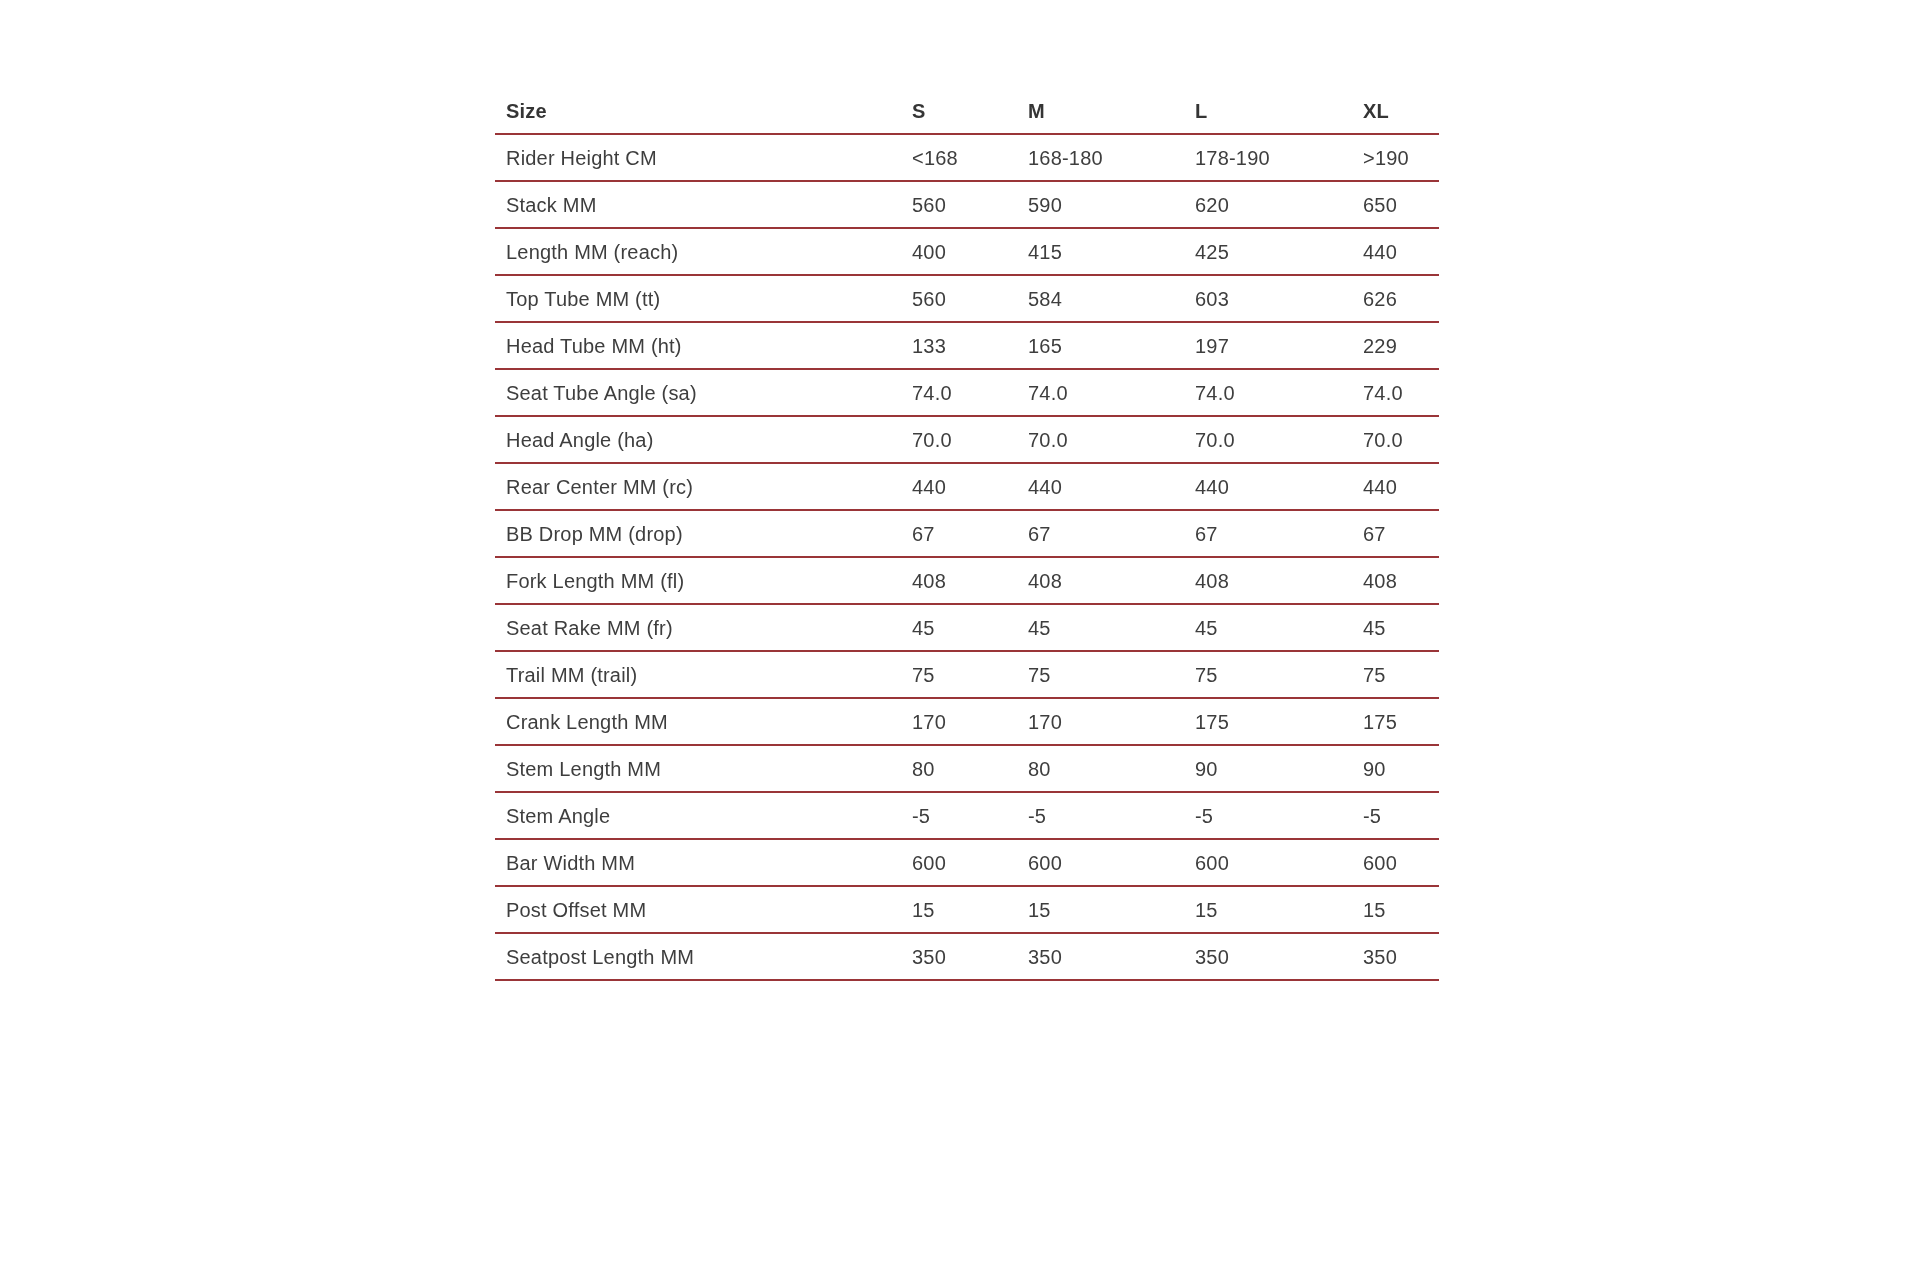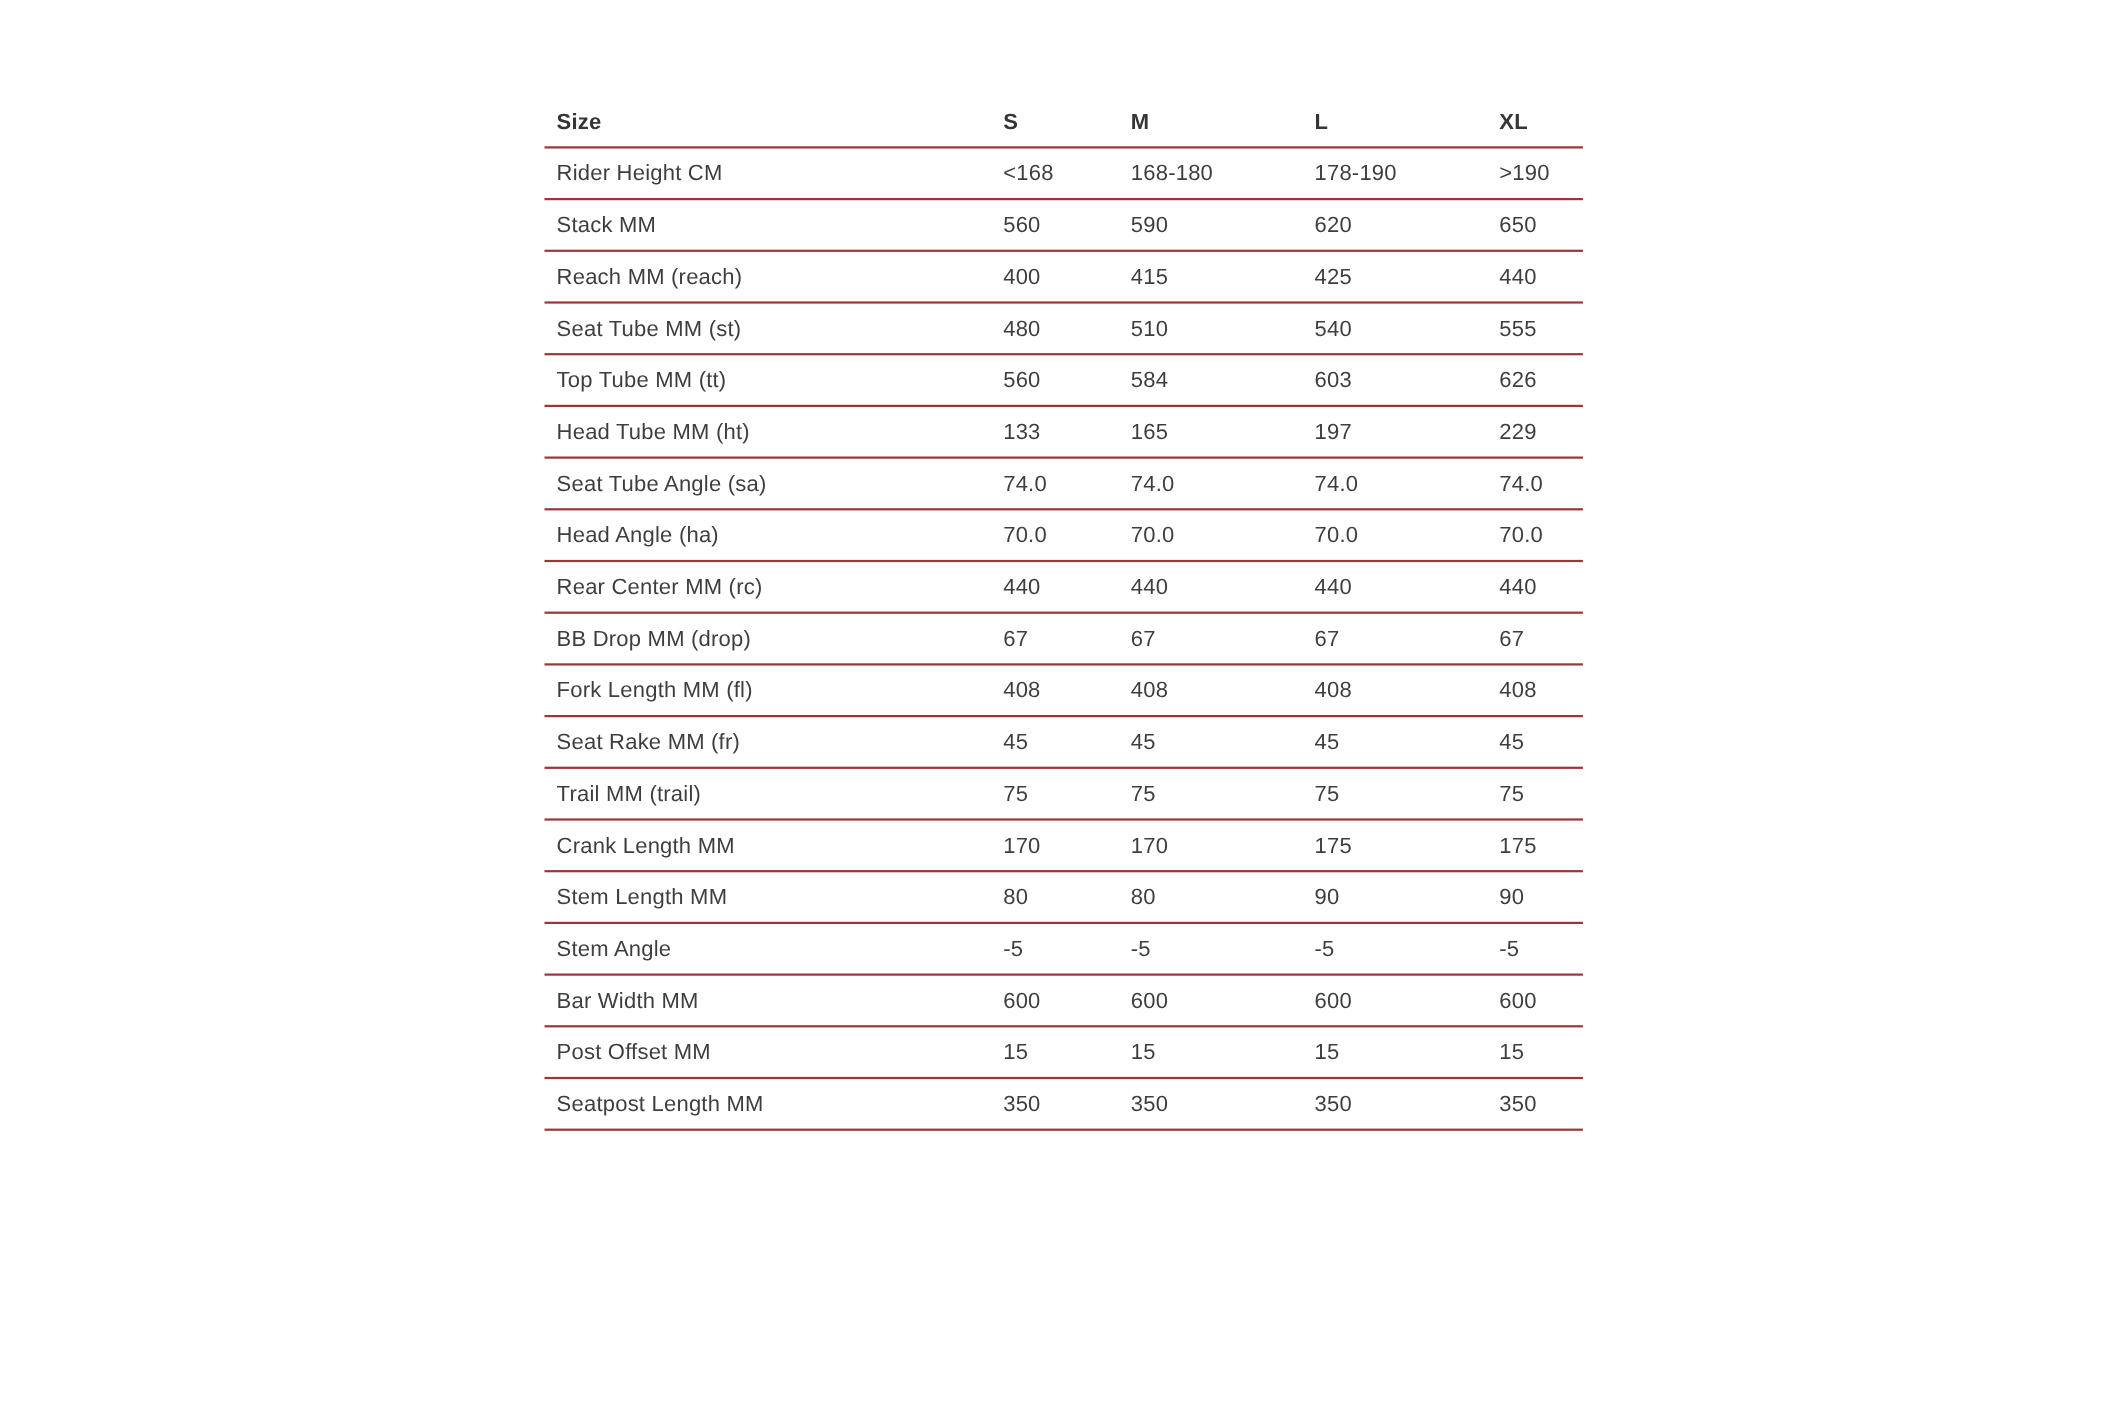--- a/index.html
+++ b/index.html
@@ -70,34 +70,27 @@
 
   <div class="geo-row">
     <div class="geo-cell label val-label">Stack MM</div>
     <div class="geo-cell val">560</div>
     <div class="geo-cell val">590</div>
     <div class="geo-cell val">620</div>
     <div class="geo-cell val">650</div>
   </div>
 
   <div class="geo-row">
-    <div class="geo-cell label val-label">Reach MM (reach)</div>
+    <div class="geo-cell label val-label">Length MM (reach)</div>
     <div class="geo-cell val">400</div>
     <div class="geo-cell val">415</div>
     <div class="geo-cell val">425</div>
     <div class="geo-cell val">440</div>
   </div>
 
-  <div class="geo-row">
-    <div class="geo-cell label val-label">Seat Tube MM (st)</div>
-    <div class="geo-cell val">480</div>
-    <div class="geo-cell val">510</div>
-    <div class="geo-cell val">540</div>
-    <div class="geo-cell val">555</div>
-  </div>
 
   <div class="geo-row">
     <div class="geo-cell label val-label">Top Tube MM (tt)</div>
     <div class="geo-cell val">560</div>
     <div class="geo-cell val">584</div>
     <div class="geo-cell val">603</div>
     <div class="geo-cell val">626</div>
   </div>
 
   <div class="geo-row">

